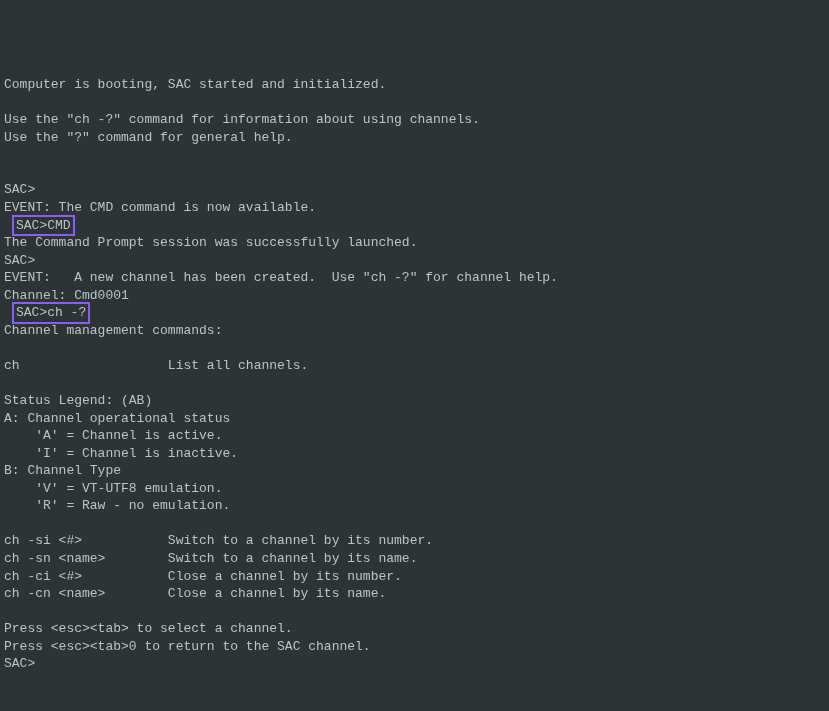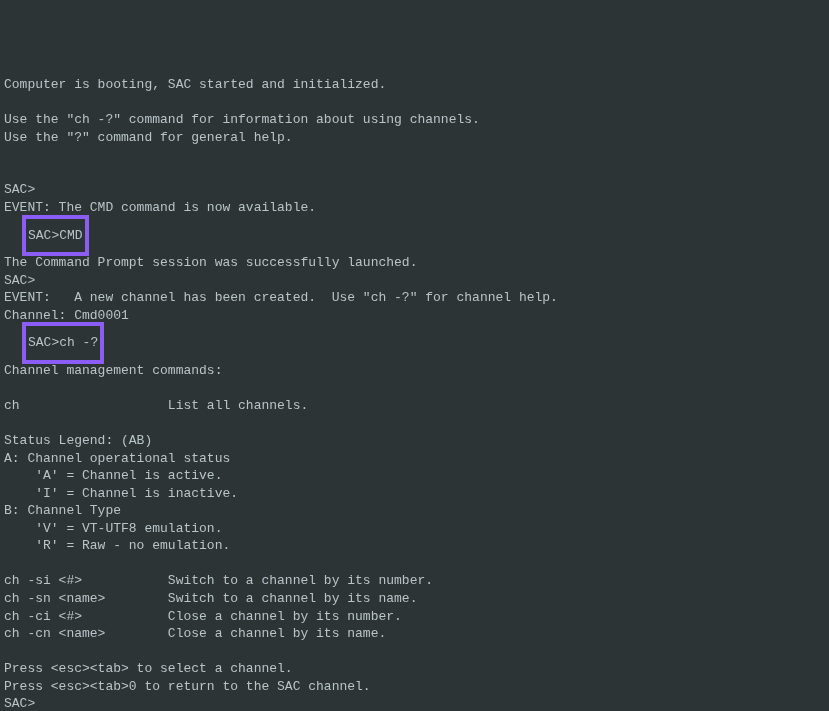--- a/index.html
+++ b/index.html
@@ -18,23 +18,23 @@
       height: 711px;
       overflow: hidden;
       white-space: pre;
     }
     .line {
       display: block;
       min-height: 17px;
     }
     .highlight-box {
       display: inline-block;
-      border: 4px solid #8b5cf6;
-      padding: 8px 2px;
-      margin: -2px 18px;
+      border: 2px solid #8b5cf6;
+      padding: 0 2px;
+      margin: -2px 8px;
     }
   </style>
 </head>
 <body>
 
 
 
 <div id="terminal-output"><span class="line">Computer is booting, SAC started and initialized.</span><span class="line">&nbsp;</span><span class="line">Use the "ch -?" command for information about using channels.</span><span class="line">Use the "?" command for general help.</span><span class="line">&nbsp;</span><span class="line">&nbsp;</span><span class="line">SAC&gt;</span><span class="line">EVENT: The CMD command is now available.</span><span class="line"><span class="highlight-box">SAC&gt;CMD</span></span><span class="line">The Command Prompt session was successfully launched.</span><span class="line">SAC&gt;</span><span class="line">EVENT:   A new channel has been created.  Use "ch -?" for channel help.</span><span class="line">Channel: Cmd0001</span><span class="line"><span class="highlight-box">SAC&gt;ch -?</span></span><span class="line">Channel management commands:</span><span class="line">&nbsp;</span><span class="line">ch                   List all channels.</span><span class="line">&nbsp;</span><span class="line">Status Legend: (AB)</span><span class="line">A: Channel operational status</span><span class="line">    'A' = Channel is active.</span><span class="line">    'I' = Channel is inactive.</span><span class="line">B: Channel Type</span><span class="line">    'V' = VT-UTF8 emulation.</span><span class="line">    'R' = Raw - no emulation.</span><span class="line">&nbsp;</span><span class="line">ch -si &lt;#&gt;           Switch to a channel by its number.</span><span class="line">ch -sn &lt;name&gt;        Switch to a channel by its name.</span><span class="line">ch -ci &lt;#&gt;           Close a channel by its number.</span><span class="line">ch -cn &lt;name&gt;        Close a channel by its name.</span><span class="line">&nbsp;</span><span class="line">Press &lt;esc&gt;&lt;tab&gt; to select a channel.</span><span class="line">Press &lt;esc&gt;&lt;tab&gt;0 to return to the SAC channel.</span><span class="line">SAC&gt;</span></div>
 
 

